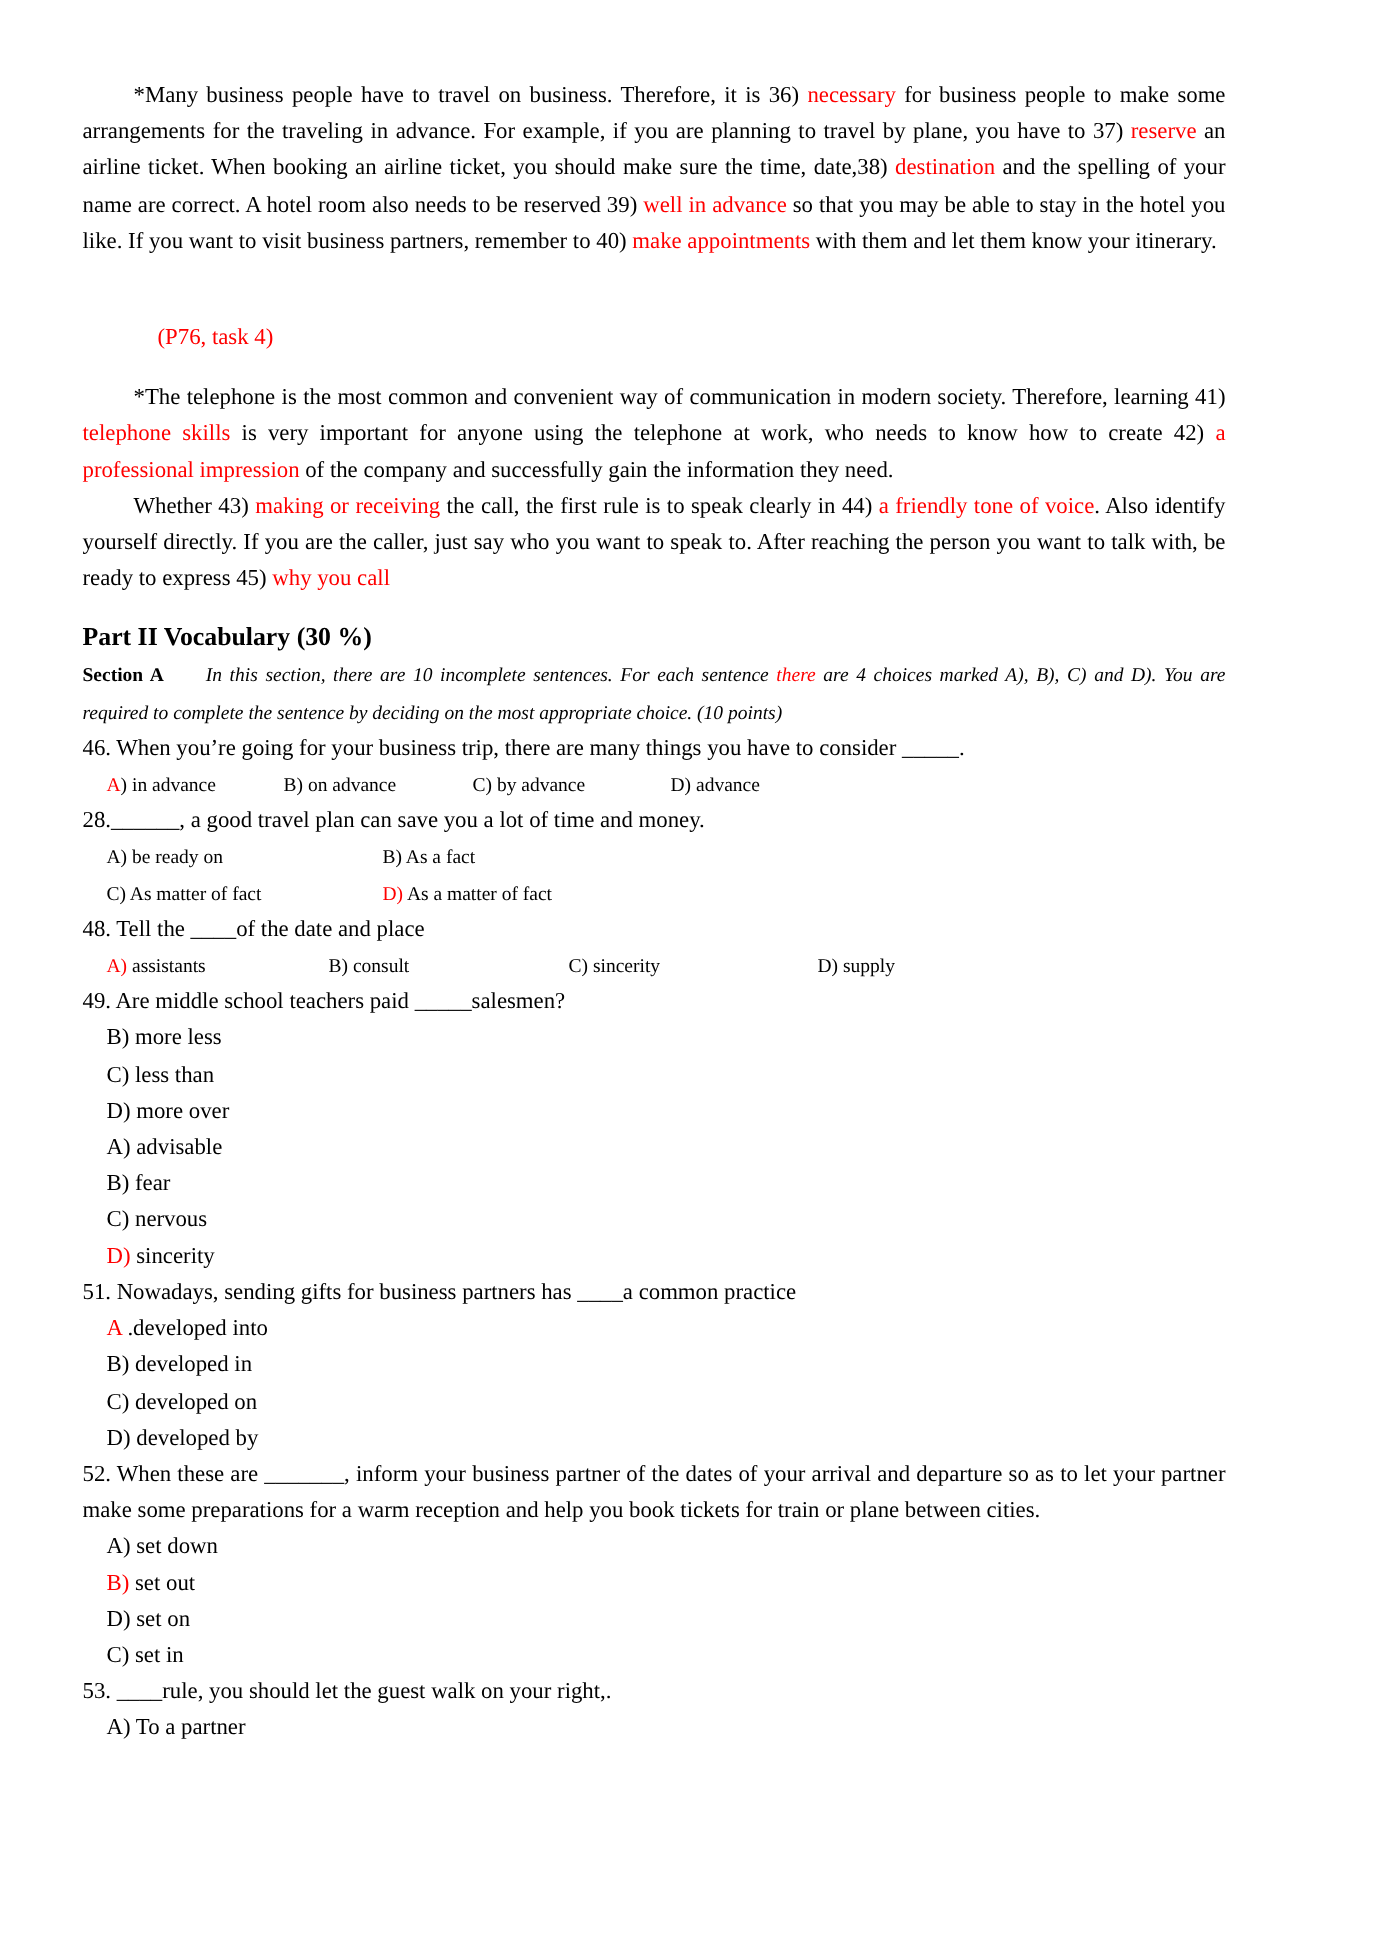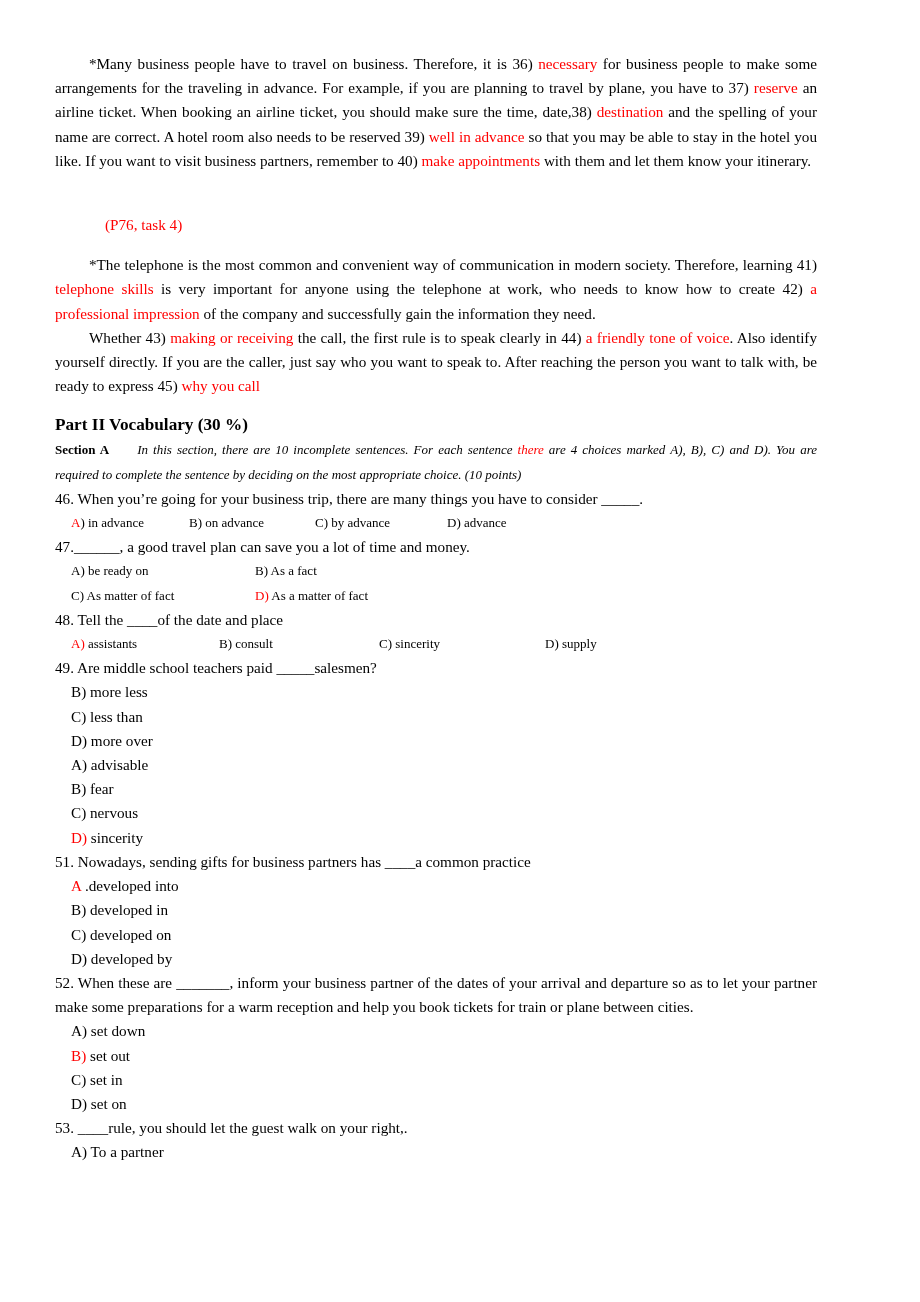--- a/index.html
+++ b/index.html
@@ -105,40 +105,40 @@
 
   <p class="body-text para"><span>    Whether 43) </span><span class="red">making or receiving</span><span> the call, the first rule is to speak clearly in 44) </span><span class="red">a friendly tone of voice</span><span>. Also identify yourself directly. If you are the caller, just say who you want to speak to. After reaching the person you want to talk with, be ready to express 45) </span><span class="red">why you call</span></p>
 
   <h2 class="part-heading">Part II Vocabulary (30 %)</h2>
 
   <p class="section-line"><span class="section-label">Section A</span><span style="display:inline-block;width:28px;"></span><span class="section-instr"><span>In this section, there are 10 incomplete sentences. For each sentence </span><span class="red">there</span><span> are 4 choices marked A), B), C) and D). You are required to complete the sentence by deciding on the most appropriate choice. (10 points)</span></span></p>
 
   <div id="questions-root">
       <p class="q-stem">46. When you’re going for your business trip, there are many things you have to consider _____.</p>
       <p class="opts"><span class="opt-inline" style="width: 118px;"><span><span class="red">A</span><span>)</span><span> in advance</span></span></span><span class="opt-inline" style="width: 126px;"><span><span>B</span><span>)</span><span> on advance</span></span></span><span class="opt-inline" style="width: 132px;"><span><span>C</span><span>)</span><span> by advance</span></span></span><span class="opt-inline"><span><span>D</span><span>)</span><span> advance</span></span></span></p>
-      <p class="q-stem">47.______, a good travel plan can save you a lot of time and money.</p>
+      <p class="q-stem">28.______, a good travel plan can save you a lot of time and money.</p>
       <p class="opts"><span class="opt-inline" style="width: 184px;"><span><span>A</span><span>)</span><span> be ready on</span></span></span><span class="opt-inline"><span><span>B</span><span>)</span><span> As a fact</span></span></span></p>
       <p class="opts"><span class="opt-inline" style="width: 184px;"><span><span>C</span><span>)</span><span> As matter of fact</span></span></span><span class="opt-inline"><span><span class="red">D</span><span class="red">)</span><span> As a matter of fact</span></span></span></p>
       <p class="q-stem">48. Tell the ____of the date and place</p>
       <p class="opts"><span class="opt-inline" style="width: 148px;"><span><span class="red">A</span><span class="red">)</span><span> assistants</span></span></span><span class="opt-inline" style="width: 160px;"><span><span>B</span><span>)</span><span> consult</span></span></span><span class="opt-inline" style="width: 166px;"><span><span>C</span><span>)</span><span> sincerity</span></span></span><span class="opt-inline"><span><span>D</span><span>)</span><span> supply</span></span></span></p>
       <p class="q-stem">49. Are middle school teachers paid _____salesmen?</p>
       <p class="opts-stack"><span><span>B</span><span>)</span><span> more less</span></span></p>
       <p class="opts-stack"><span><span>C</span><span>)</span><span> less than</span></span></p>
       <p class="opts-stack"><span><span>D</span><span>)</span><span> more over</span></span></p>
       <p class="opts-stack"><span><span>A</span><span>)</span><span> advisable</span></span></p>
       <p class="opts-stack"><span><span>B</span><span>)</span><span> fear</span></span></p>
       <p class="opts-stack"><span><span>C</span><span>)</span><span> nervous</span></span></p>
       <p class="opts-stack"><span><span class="red">D</span><span class="red">)</span><span> sincerity</span></span></p>
       <p class="q-stem">51. Nowadays, sending gifts for business partners has ____a common practice</p>
       <p class="opts-stack"><span><span class="red">A</span><span> .developed into</span></span></p>
       <p class="opts-stack"><span><span>B</span><span>)</span><span> developed in</span></span></p>
       <p class="opts-stack"><span><span>C</span><span>)</span><span> developed on</span></span></p>
       <p class="opts-stack"><span><span>D</span><span>)</span><span> developed by</span></span></p>
       <p class="q-stem">52. When these are _______, inform your business partner of the dates of your arrival and departure so as to let your partner make some preparations for a warm reception and help you book tickets for train or plane between cities.</p>
       <p class="opts-stack"><span><span>A</span><span>)</span><span> set down</span></span></p>
       <p class="opts-stack"><span><span class="red">B</span><span class="red">)</span><span> set out</span></span></p>
+      <p class="opts-stack"><span><span>D</span><span>)</span><span> set on</span></span></p>
       <p class="opts-stack"><span><span>C</span><span>)</span><span> set in</span></span></p>
-      <p class="opts-stack"><span><span>D</span><span>)</span><span> set on</span></span></p>
       <p class="q-stem">53. ____rule, you should let the guest walk on your right,.</p>
       <p class="opts-stack"><span><span>A</span><span>)</span><span> To a partner</span></span></p>
     </div>
 
 </div>
 
 </body></html>

